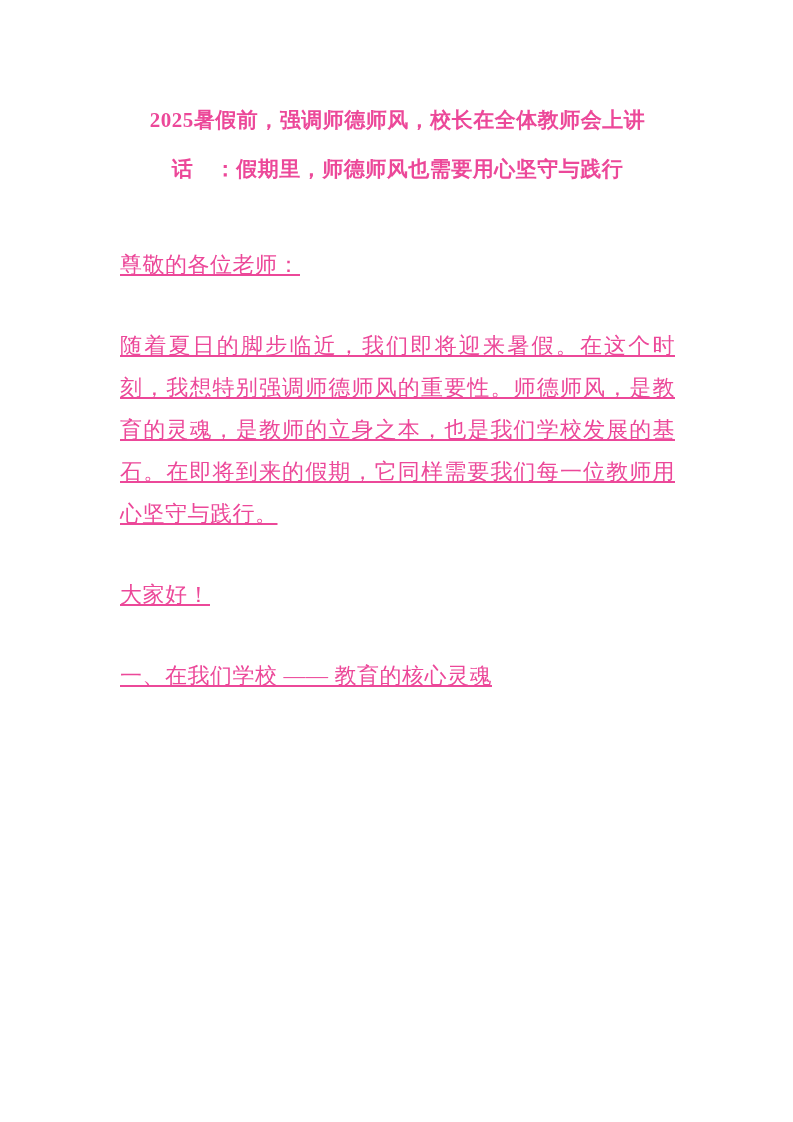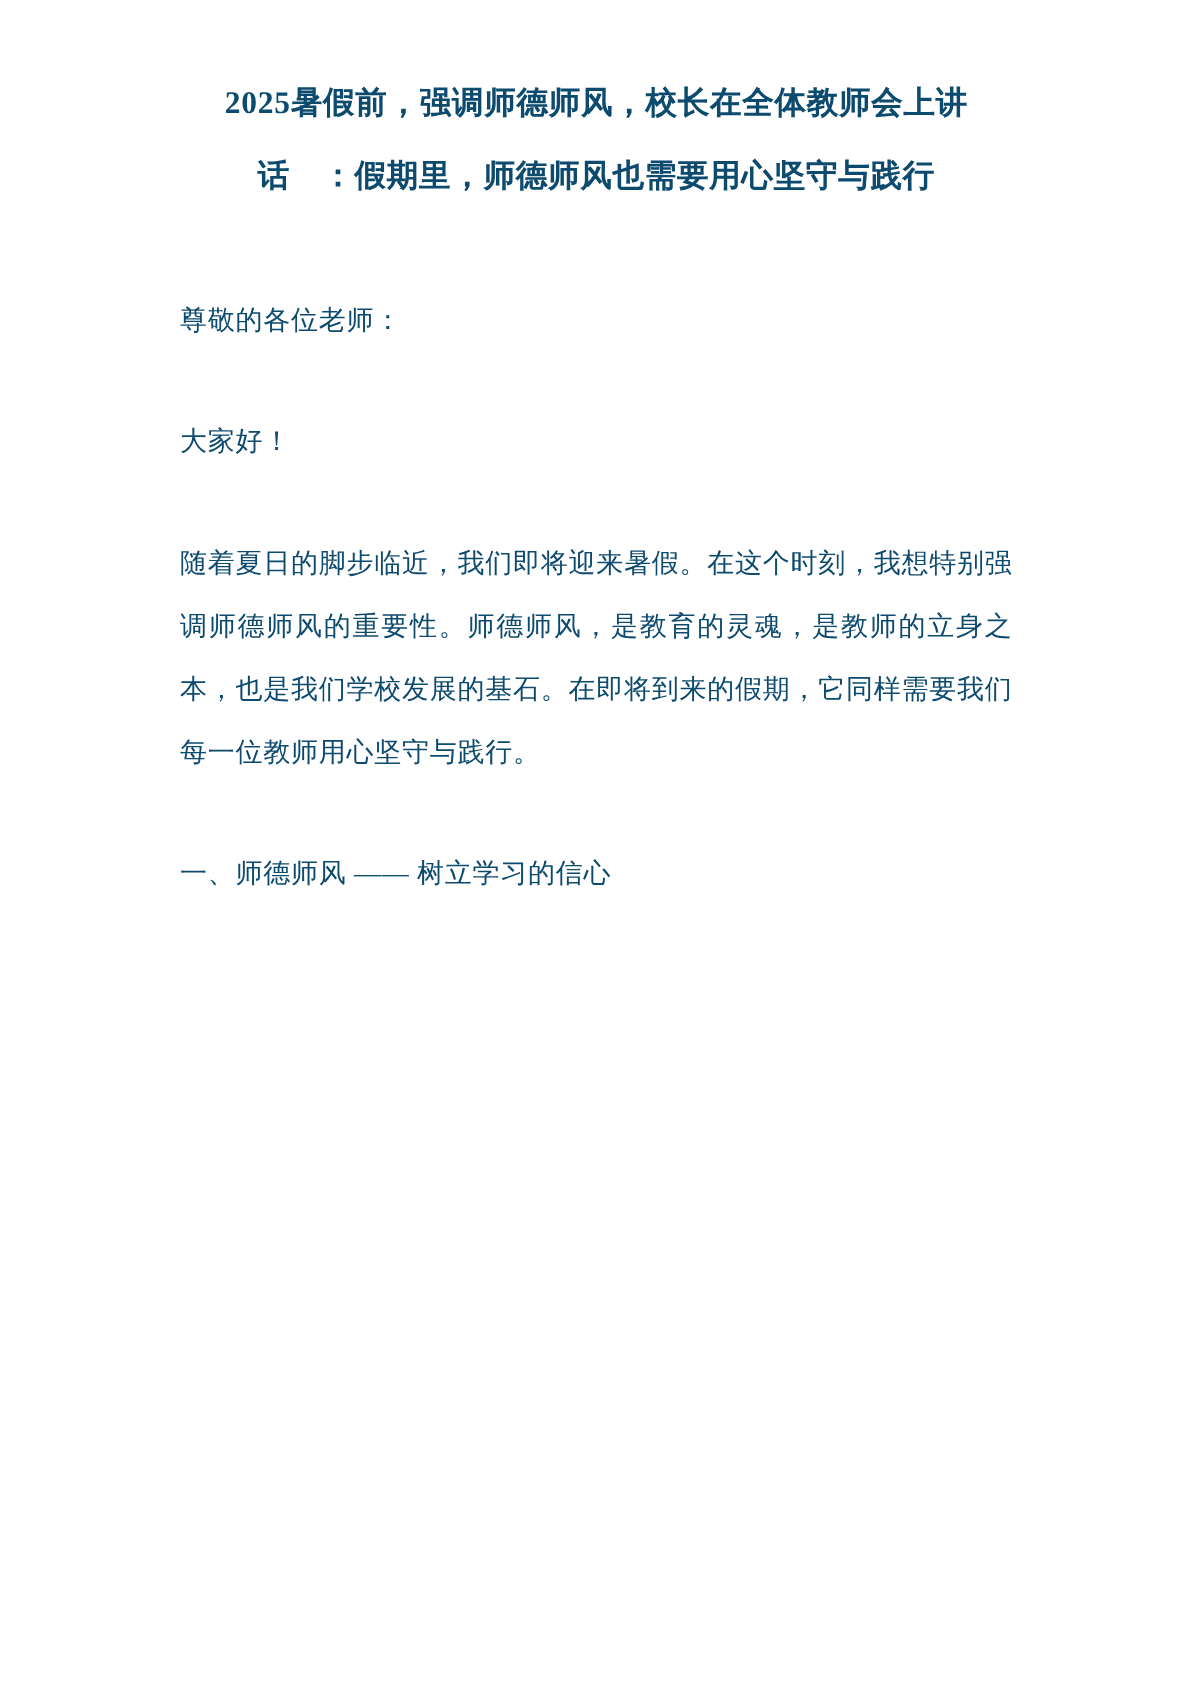--- a/index.html
+++ b/index.html
@@ -6,50 +6,51 @@
     margin: 0;
     padding: 0;
     background: #ffffff;
   }
   .page {
     position: relative;
     width: 793px;
     height: 1090px;
     background: #ffffff;
     box-sizing: border-box;
-    padding: 44px 118px 0 120px;
+    padding: 96px 118px 0 120px;
     font-family: "Liberation Serif", "DejaVu Serif", serif;
-    color: #0c4a6e;
+    color: #ec4899;
     overflow: hidden;
   }
   .doc-title {
     font-size: 21px;
     font-weight: bold;
     text-align: center;
     line-height: 49px;
     margin: 0 0 50px 0;
     letter-spacing: 0.5px;
   }
   .para {
-    font-size: 18px;
+    font-size: 22px;
     line-height: 42px;
     text-align: justify;
     text-justify: inter-ideograph;
     margin: 0 0 39px 0;
     letter-spacing: 0.5px;
     word-break: break-all;
+    text-decoration: underline;
   }
 </style>
 </head>
 <body>
 
 <div class="page">
   <h1 class="doc-title">2025暑假前，强调师德师风，校长在全体教师会上讲话　：假期里，师德师风也需要用心坚守与践行</h1>
 
   <p class="para">尊敬的各位老师：</p>
 
+  <p class="para">随着夏日的脚步临近，我们即将迎来暑假。在这个时刻，我想特别强调师德师风的重要性。师德师风，是教育的灵魂，是教师的立身之本，也是我们学校发展的基石。在即将到来的假期，它同样需要我们每一位教师用心坚守与践行。</p>
+
   <p class="para">大家好！</p>
 
-  <p class="para">随着夏日的脚步临近，我们即将迎来暑假。在这个时刻，我想特别强调师德师风的重要性。师德师风，是教育的灵魂，是教师的立身之本，也是我们学校发展的基石。在即将到来的假期，它同样需要我们每一位教师用心坚守与践行。</p>
-
-  <p class="para">一、师德师风 —— 树立学习的信心</p>
+  <p class="para">一、在我们学校 —— 教育的核心灵魂</p>
 
 </div>
 
 </body></html>

